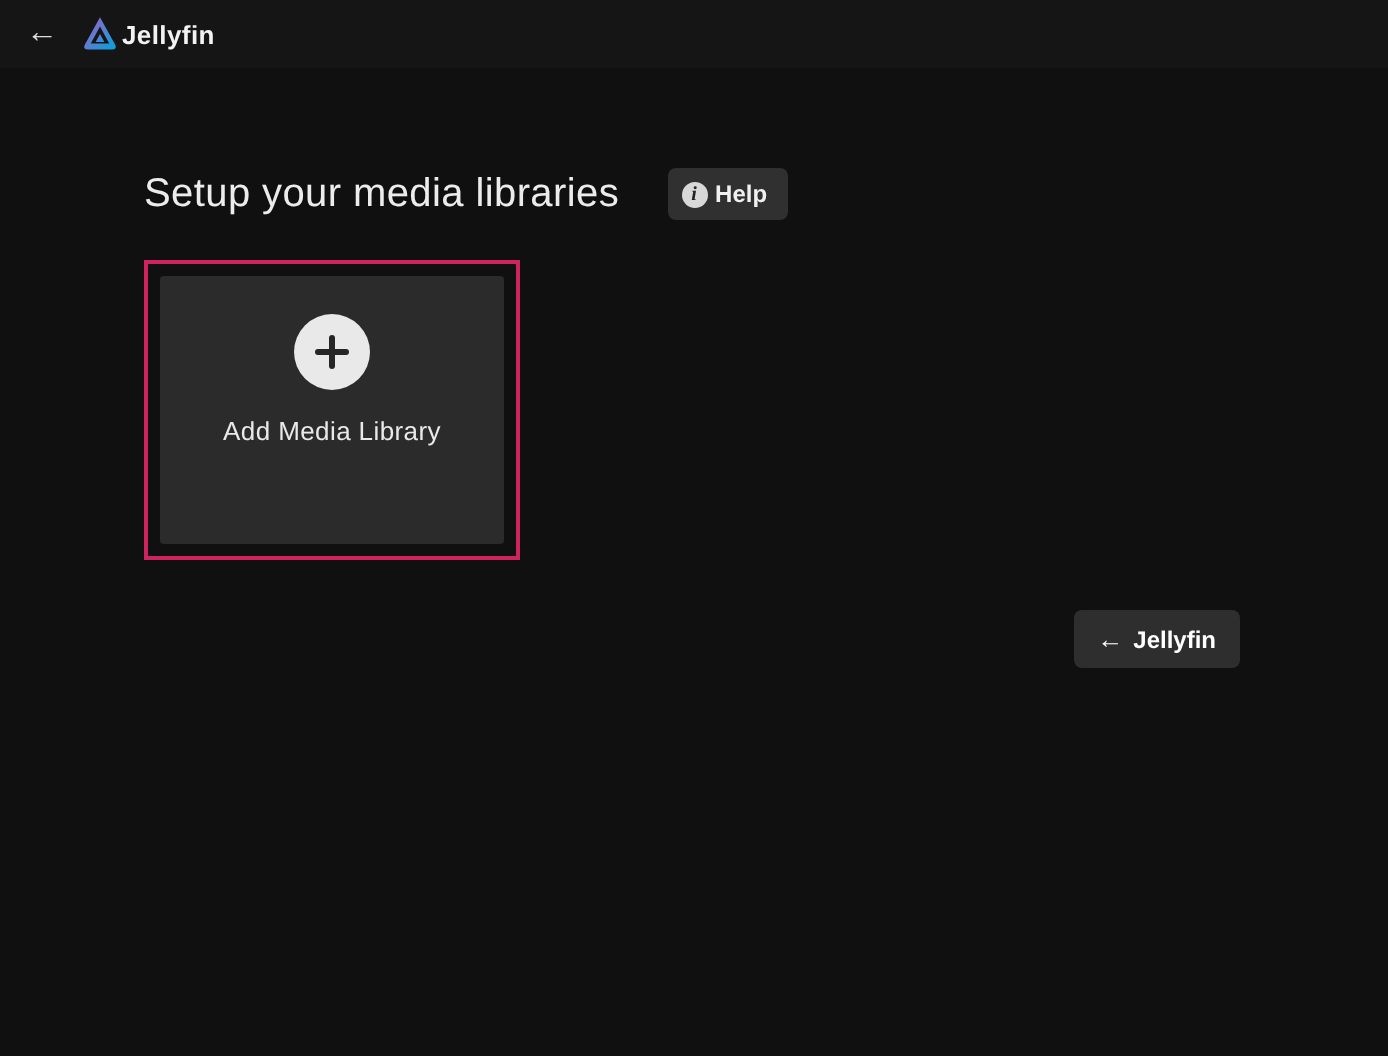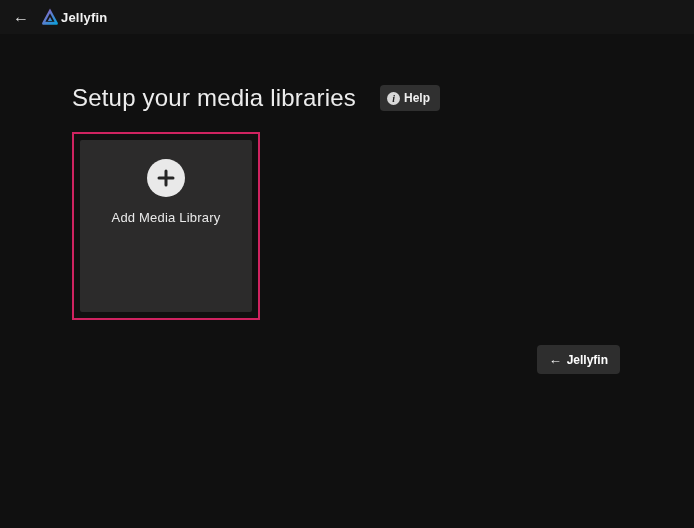--- a/index.html
+++ b/index.html
@@ -41,21 +41,21 @@
   
   .wizard {
     padding: 0 74px 0 72px;
   }
   .title-row {
     margin-top: 50px;
     display: flex;
     align-items: center;
   }
   .page-title {
-    font-size: 24px;
+    font-size: 20px;
     font-weight: 500;
     color: #ececec;
     letter-spacing: .2px;
   }
   .help-btn {
     margin-left: 24px;
     height: 26px;
     padding: 0 10px 0 7px;
     background: #303030;
     border: none; border-radius: 4px;
@@ -72,21 +72,21 @@
     color: #222;
     font-size: 10px; font-weight: 700;
     font-family: "Liberation Serif", serif;
     display: inline-flex; align-items: center; justify-content: center;
     font-style: italic;
   }
 
   
   .cards-row { margin-top: 20px; }
   .card-focus {
-    width: 188px; height: 188px;
+    width: 188px; height: 150px;
     border: 2px solid #cf2360;
     padding: 6px;
     cursor: pointer;
     background: transparent;
     display: block;
   }
   .card {
     width: 100%; height: 100%;
     background: #2c2b2b;
     border-radius: 2px;

